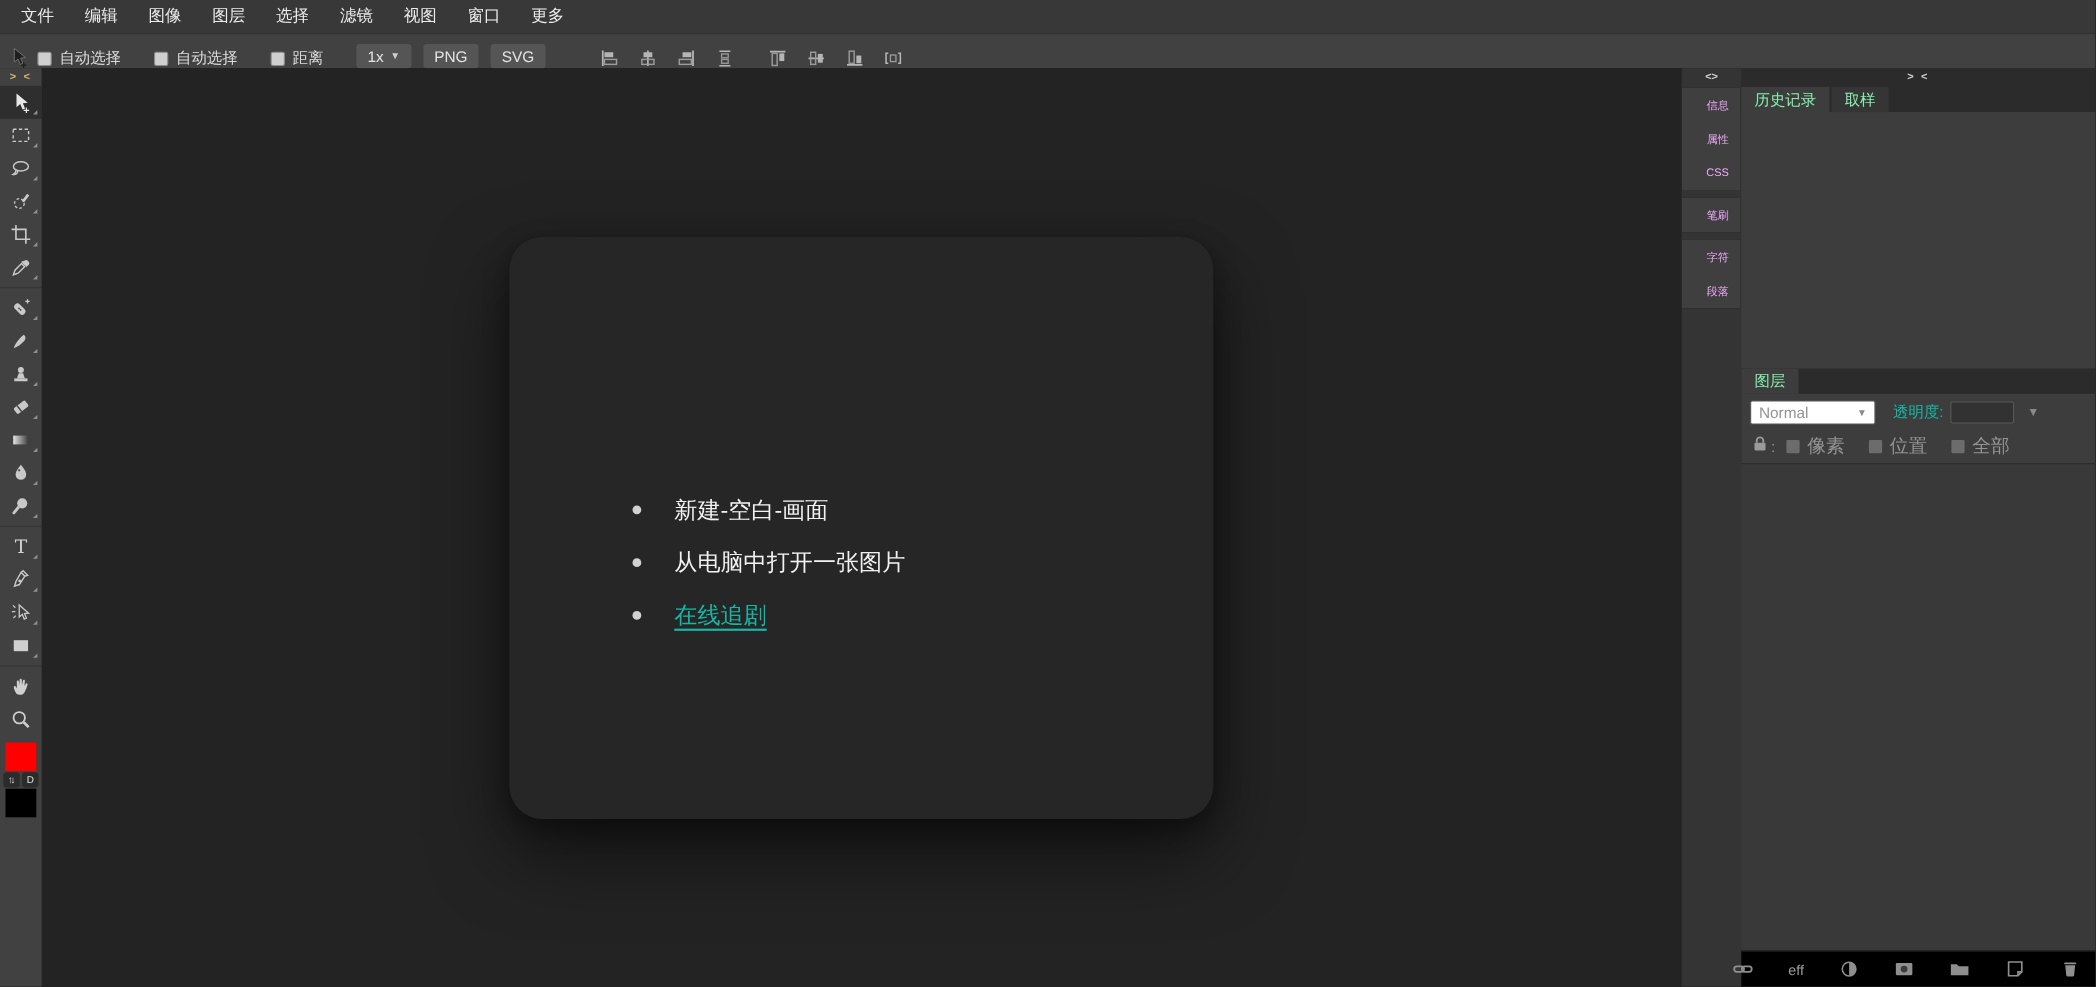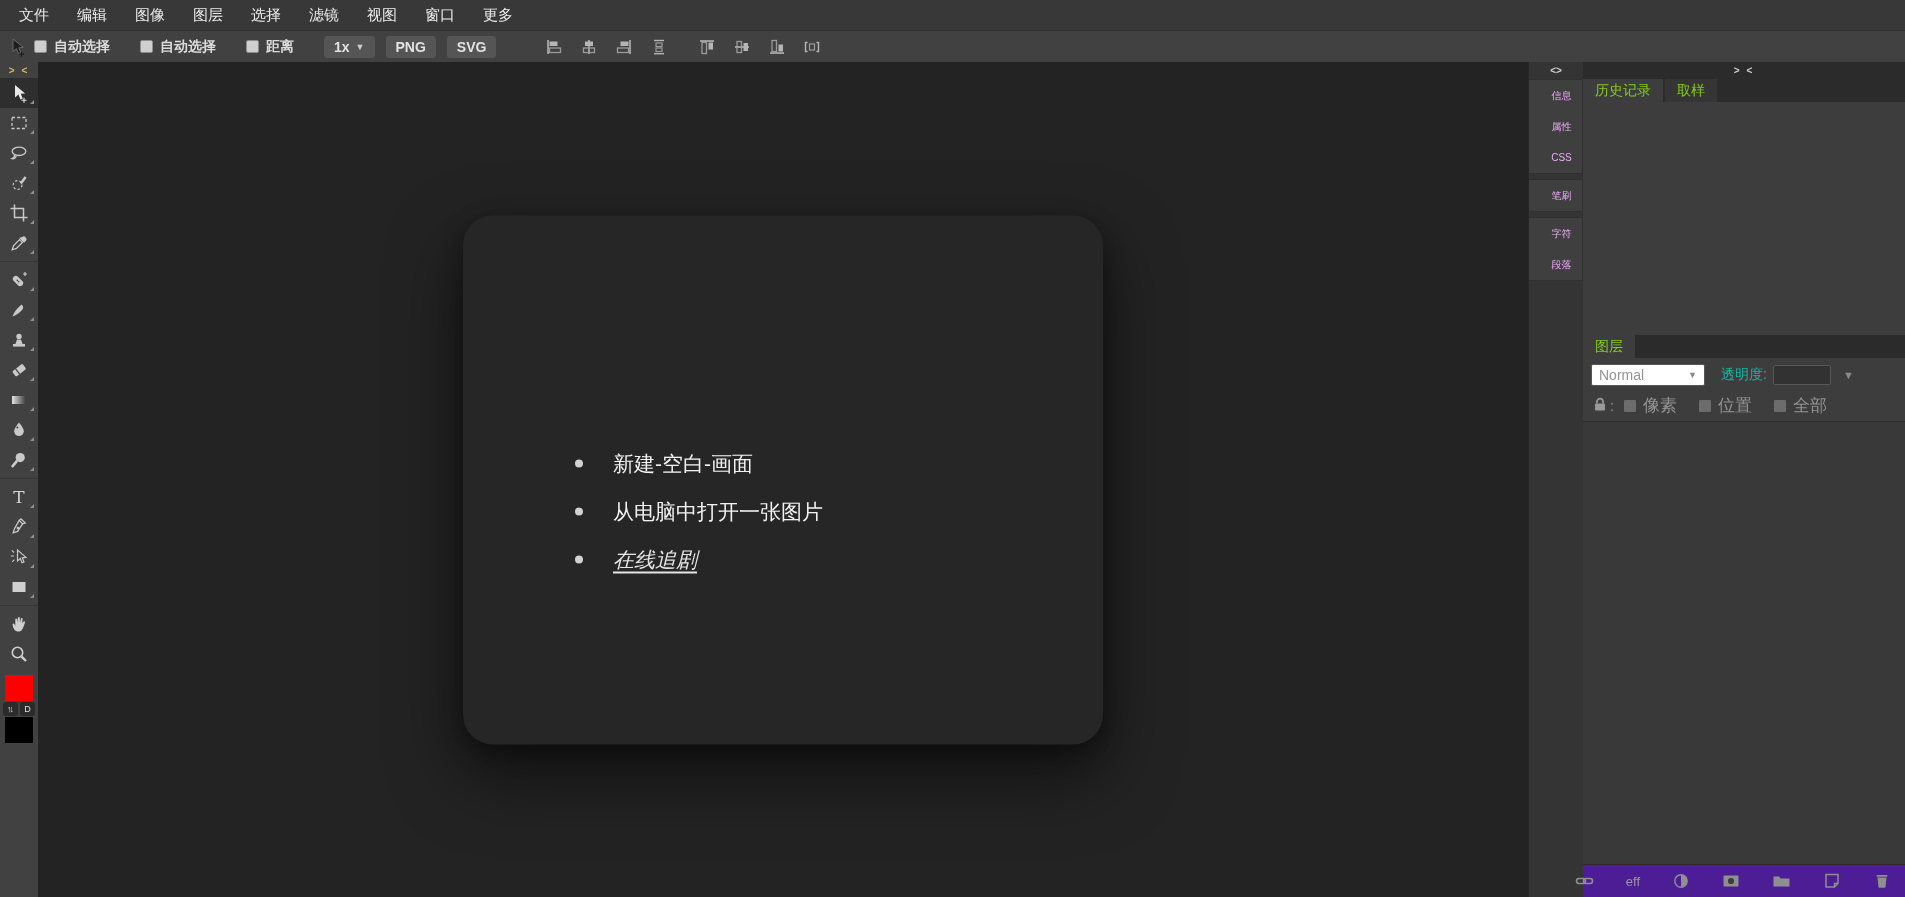--- a/index.html
+++ b/index.html
@@ -4,21 +4,21 @@
 <style>
   * { margin:0; padding:0; box-sizing:border-box; }
   html,body { width:1905px; height:897px; overflow:hidden; background:#222;
     font-family:"Liberation Sans","DejaVu Sans",sans-serif; -webkit-font-smoothing:antialiased; }
 
   
   .menubar { height:30px; background:#383838; display:flex; align-items:center; padding-left:5px; }
   .menu-item { padding:0 14px; font-size:15px; color:#ececec; line-height:30px; cursor:default; }
 
   
-  .optionsbar { height:32px; background:#414141; border-top:1px solid #313131; display:flex; align-items:center;font-weight:bold; }
+  .optionsbar { height:32px; background:#414141; border-top:1px solid #313131; display:flex; align-items:flex-end; }
   .opt-toolicon { width:34px; display:flex; justify-content:center; }
   .chk-group { display:flex; align-items:center; margin-right:30px; }
   .chk { width:13px; height:13px; background:#cfcfcf; border:1px solid #8d8d8d; border-radius:2px; margin-right:7px; }
   .chk-label { font-size:14px; color:#dcdcdc; }
   .obtn { background:#555; border-radius:3px; color:#e3e3e3; font-size:14px; padding:3px 10px; margin-right:11px; display:flex; align-items:center; }
   .obtn .caret { font-size:9px; margin-left:6px; color:#cfcfcf; }
   .align-group { display:flex; align-items:center; gap:17px; margin-left:38px; }
   .align-group.second { margin-left:30px; }
   .aicon svg { display:block; }
 
@@ -45,55 +45,55 @@
   .sw-btn.swap { letter-spacing:-2px; padding-right:2px; }
 
   
   .canvas { flex:1; background:#232323; position:relative; }
   .card { position:absolute; left:50%; top:50%; width:640px; height:529px; transform:translate(-50%,-50%);
     background:#262626; border-radius:30px;
     box-shadow:0 30px 70px rgba(0,0,0,.55), 0 8px 22px rgba(0,0,0,.35); }
   .card-list { position:absolute; left:112px; top:224px; }
   .bullet-row { display:flex; align-items:center; height:48px; font-size:21px; color:#f1f1f1; }
   .dot { width:8px; height:8px; border-radius:50%; background:#d2d2d2; margin-right:30px; flex:none; }
-  .bullet-link { color:#e5e5e5; text-decoration:underline; text-underline-offset:5px; cursor:pointer;font-style:italic; }
+  .bullet-link { color:#14b8a6; text-decoration:underline; text-underline-offset:5px; cursor:pointer; }
 
   
   .strip { width:55px; background:#343434; border-left:1px solid #272727; display:flex; flex-direction:column; }
   .strip-collapse { height:17px; display:flex; align-items:center; justify-content:center;
     font-size:10px; font-weight:bold; color:#cfcfcf; }
   .strip-group { background:#3f3f3f; border:1px solid #303030; border-left:none; margin-bottom:5px; }
   .strip-tab { height:31px; display:flex; align-items:center; justify-content:center; font-size:10px; color:#f0abfc;padding-left:12px; }
 
   
   .panel { width:322px; background:#3d3d3d; display:flex; flex-direction:column; }
   .panel-collapse { height:17px; background:#2b2b2b; display:flex; align-items:center; justify-content:center;
     font-size:10px; font-weight:bold; color:#cfcfcf; letter-spacing:2px; }
   .ptabs { height:23px; background:#2b2b2b; display:flex; align-items:stretch; }
-  .ptab { padding:0 12px; font-size:14px; color:#84cc16; display:flex; align-items:center; }
+  .ptab { padding:0 12px; font-size:14px; color:#86efac; display:flex; align-items:center; }
   .ptab.active { background:#3d3d3d; }
   .ptab.inactive { background:#353535; margin-left:2px; }
   .history-body { height:233px; background:#3d3d3d; }
 
   .layers-controls { padding:6px 8px 4px 8px; }
   .lrow1 { display:flex; align-items:center; }
   .dropdown { width:114px; height:22px; background:#ffffff; border:1px solid #585858; border-radius:2px;
     color:#949494; font-size:14px; padding:0 7px; display:flex; align-items:center; justify-content:space-between; }
   .dd-caret { font-size:9px; color:#8a8a8a; }
   .op-label { color:#14b8a6; font-size:14px; margin-left:16px; }
   .op-input { width:58px; height:20px; background:#323232; border:1px solid #585858; border-radius:2px;
     margin-left:6px; color:#bbb; font-size:13px; padding:0 4px; }
   .op-caret { color:#8a8a8a; margin-left:12px; font-size:11px; }
   .lrow2 { display:flex; align-items:center; margin-top:8px; padding-left:1px; }
   .lock-colon { color:#949494; font-size:14px; margin:0 10px 0 2px; }
   .lock-item { display:flex; align-items:center; margin-right:22px; }
   .lock-chk { width:12px; height:12px; background:#6c6c6c; border-radius:1px; margin-right:7px; }
   .lock-item span { color:#949494; font-size:17px; }
   .layers-body { flex:1; background:#393939; border-top:1px solid #2d2d2d; }
-  .layers-bottom { height:33px; background:#4c1d95; border-top:1px solid #2d2d2d;
+  .layers-bottom { height:33px; background:#000000; border-top:1px solid #2d2d2d;
     display:flex; align-items:center; justify-content:flex-end; gap:32px; padding-right:14px; }
   .eff { color:#9a9a9a; font-size:13px; }
   .bicon svg { display:block; }
 </style>
 </head>
 <body>
 
 <div class="menubar">
   <span class="menu-item">文件</span>
   <span class="menu-item">编辑</span>

